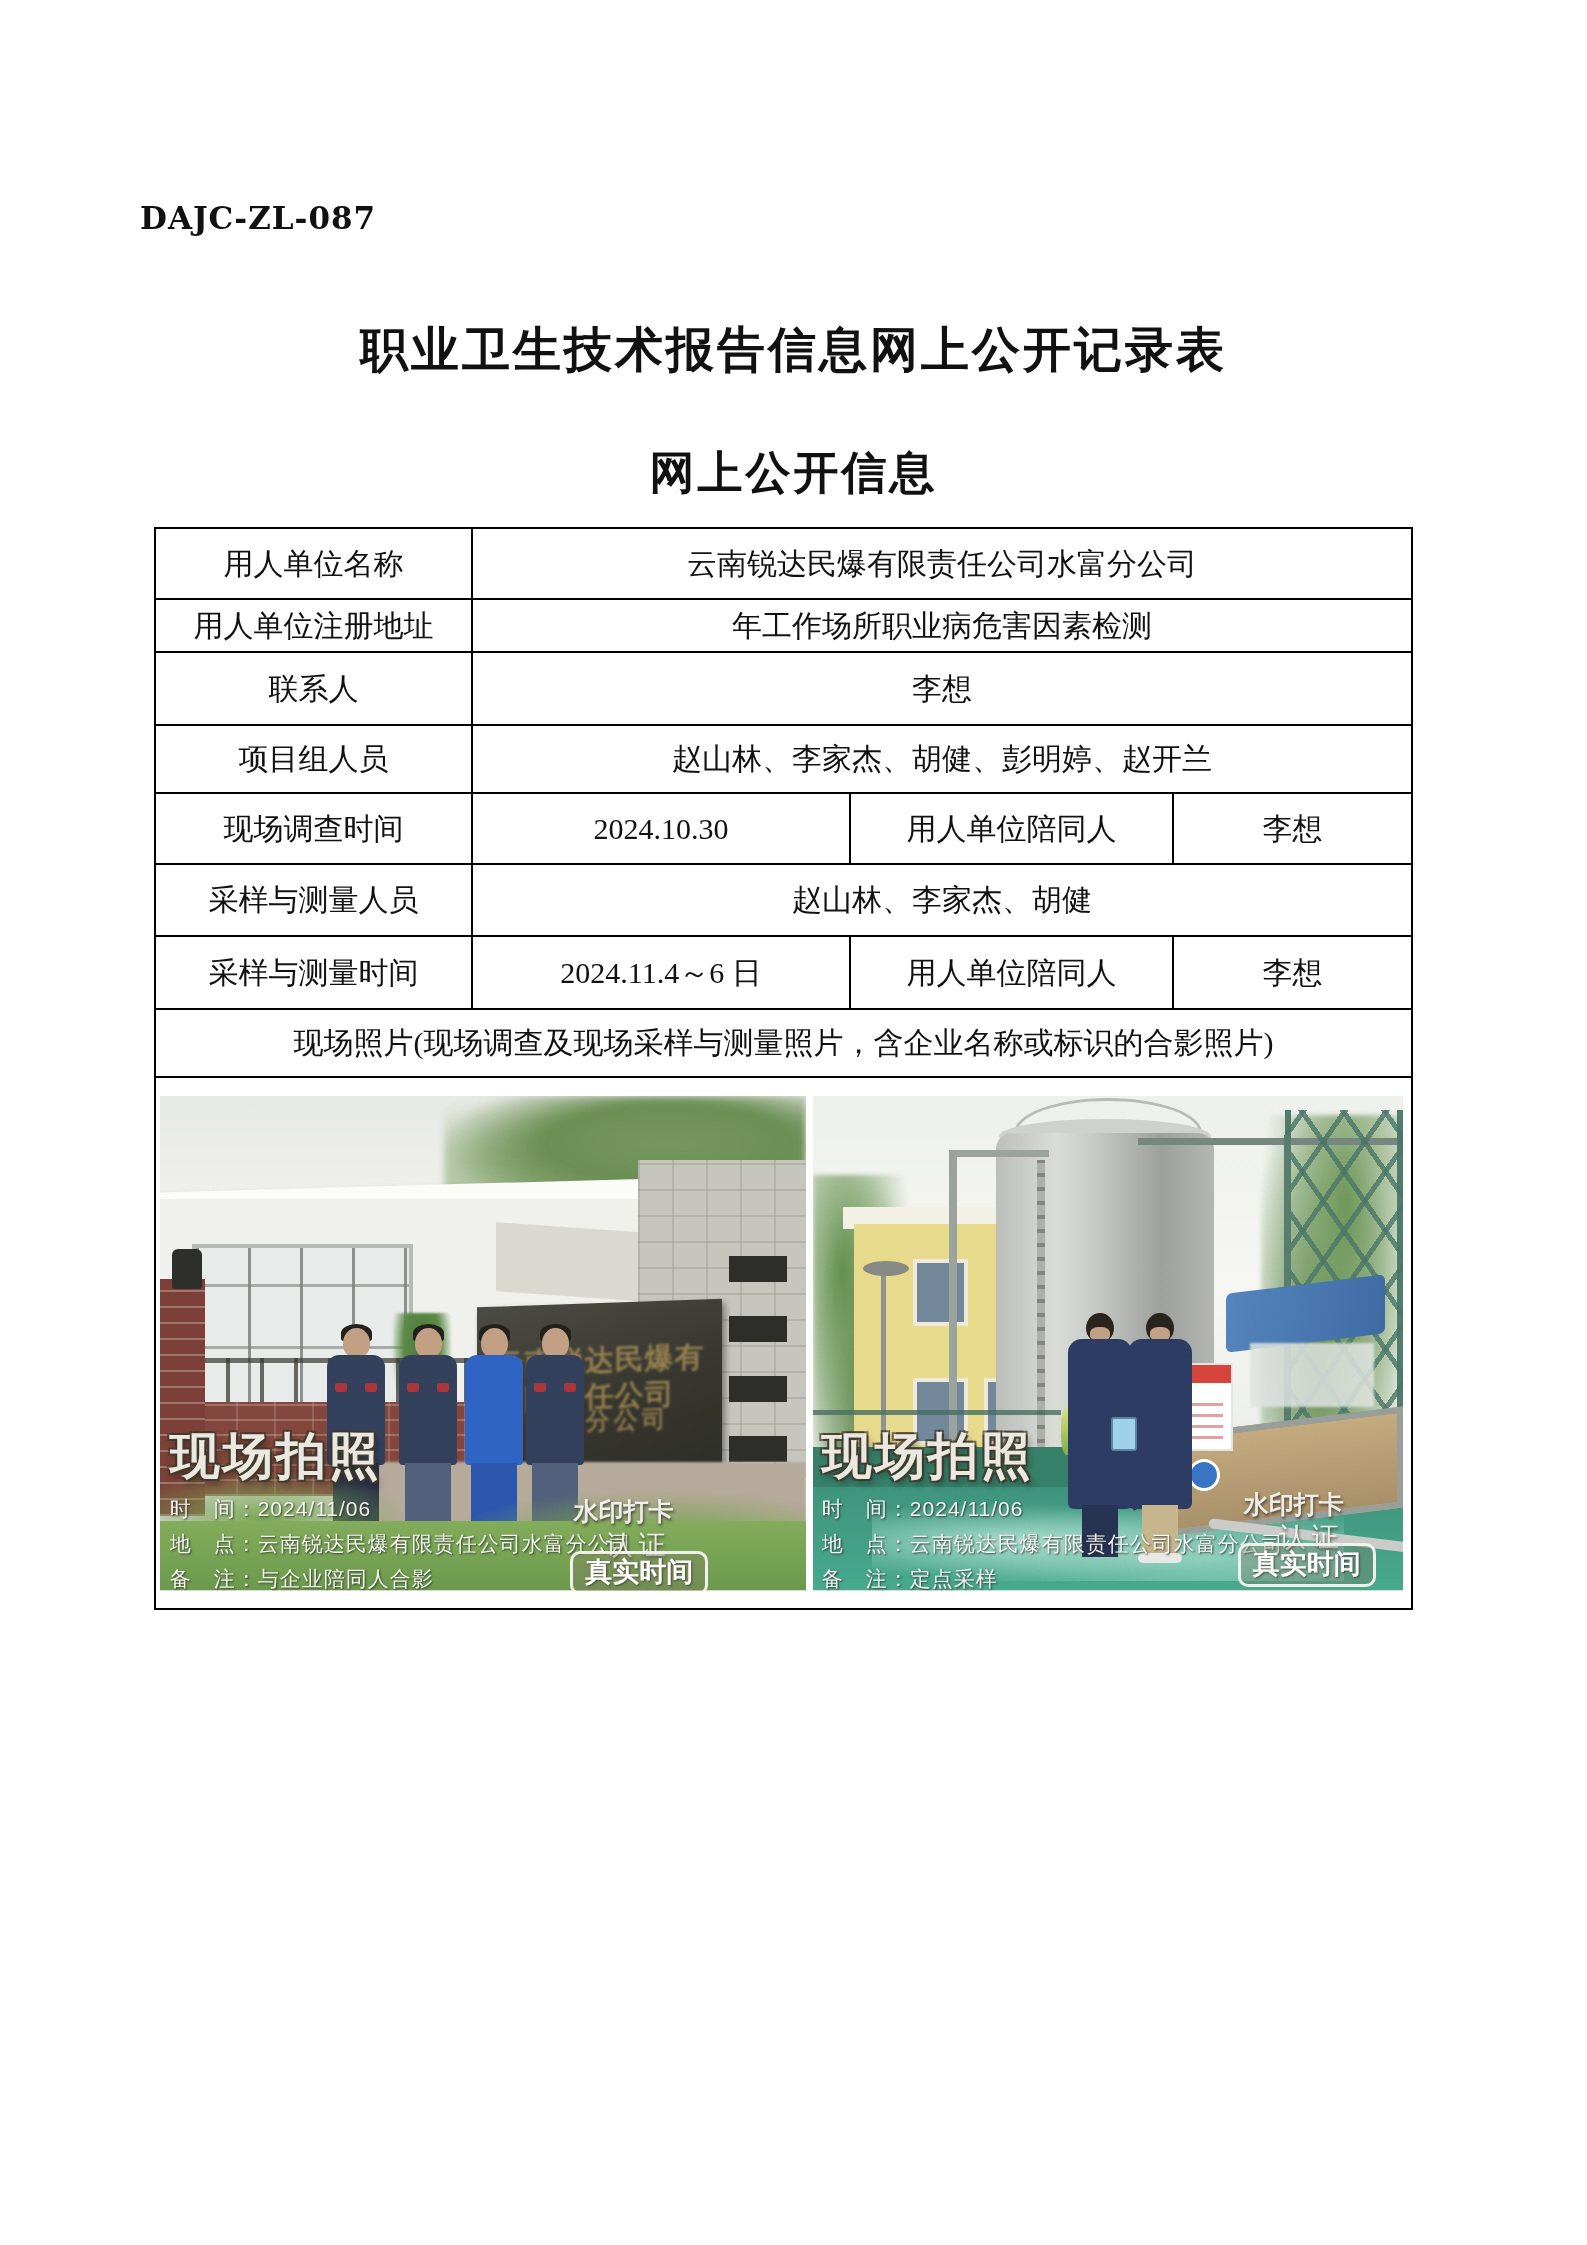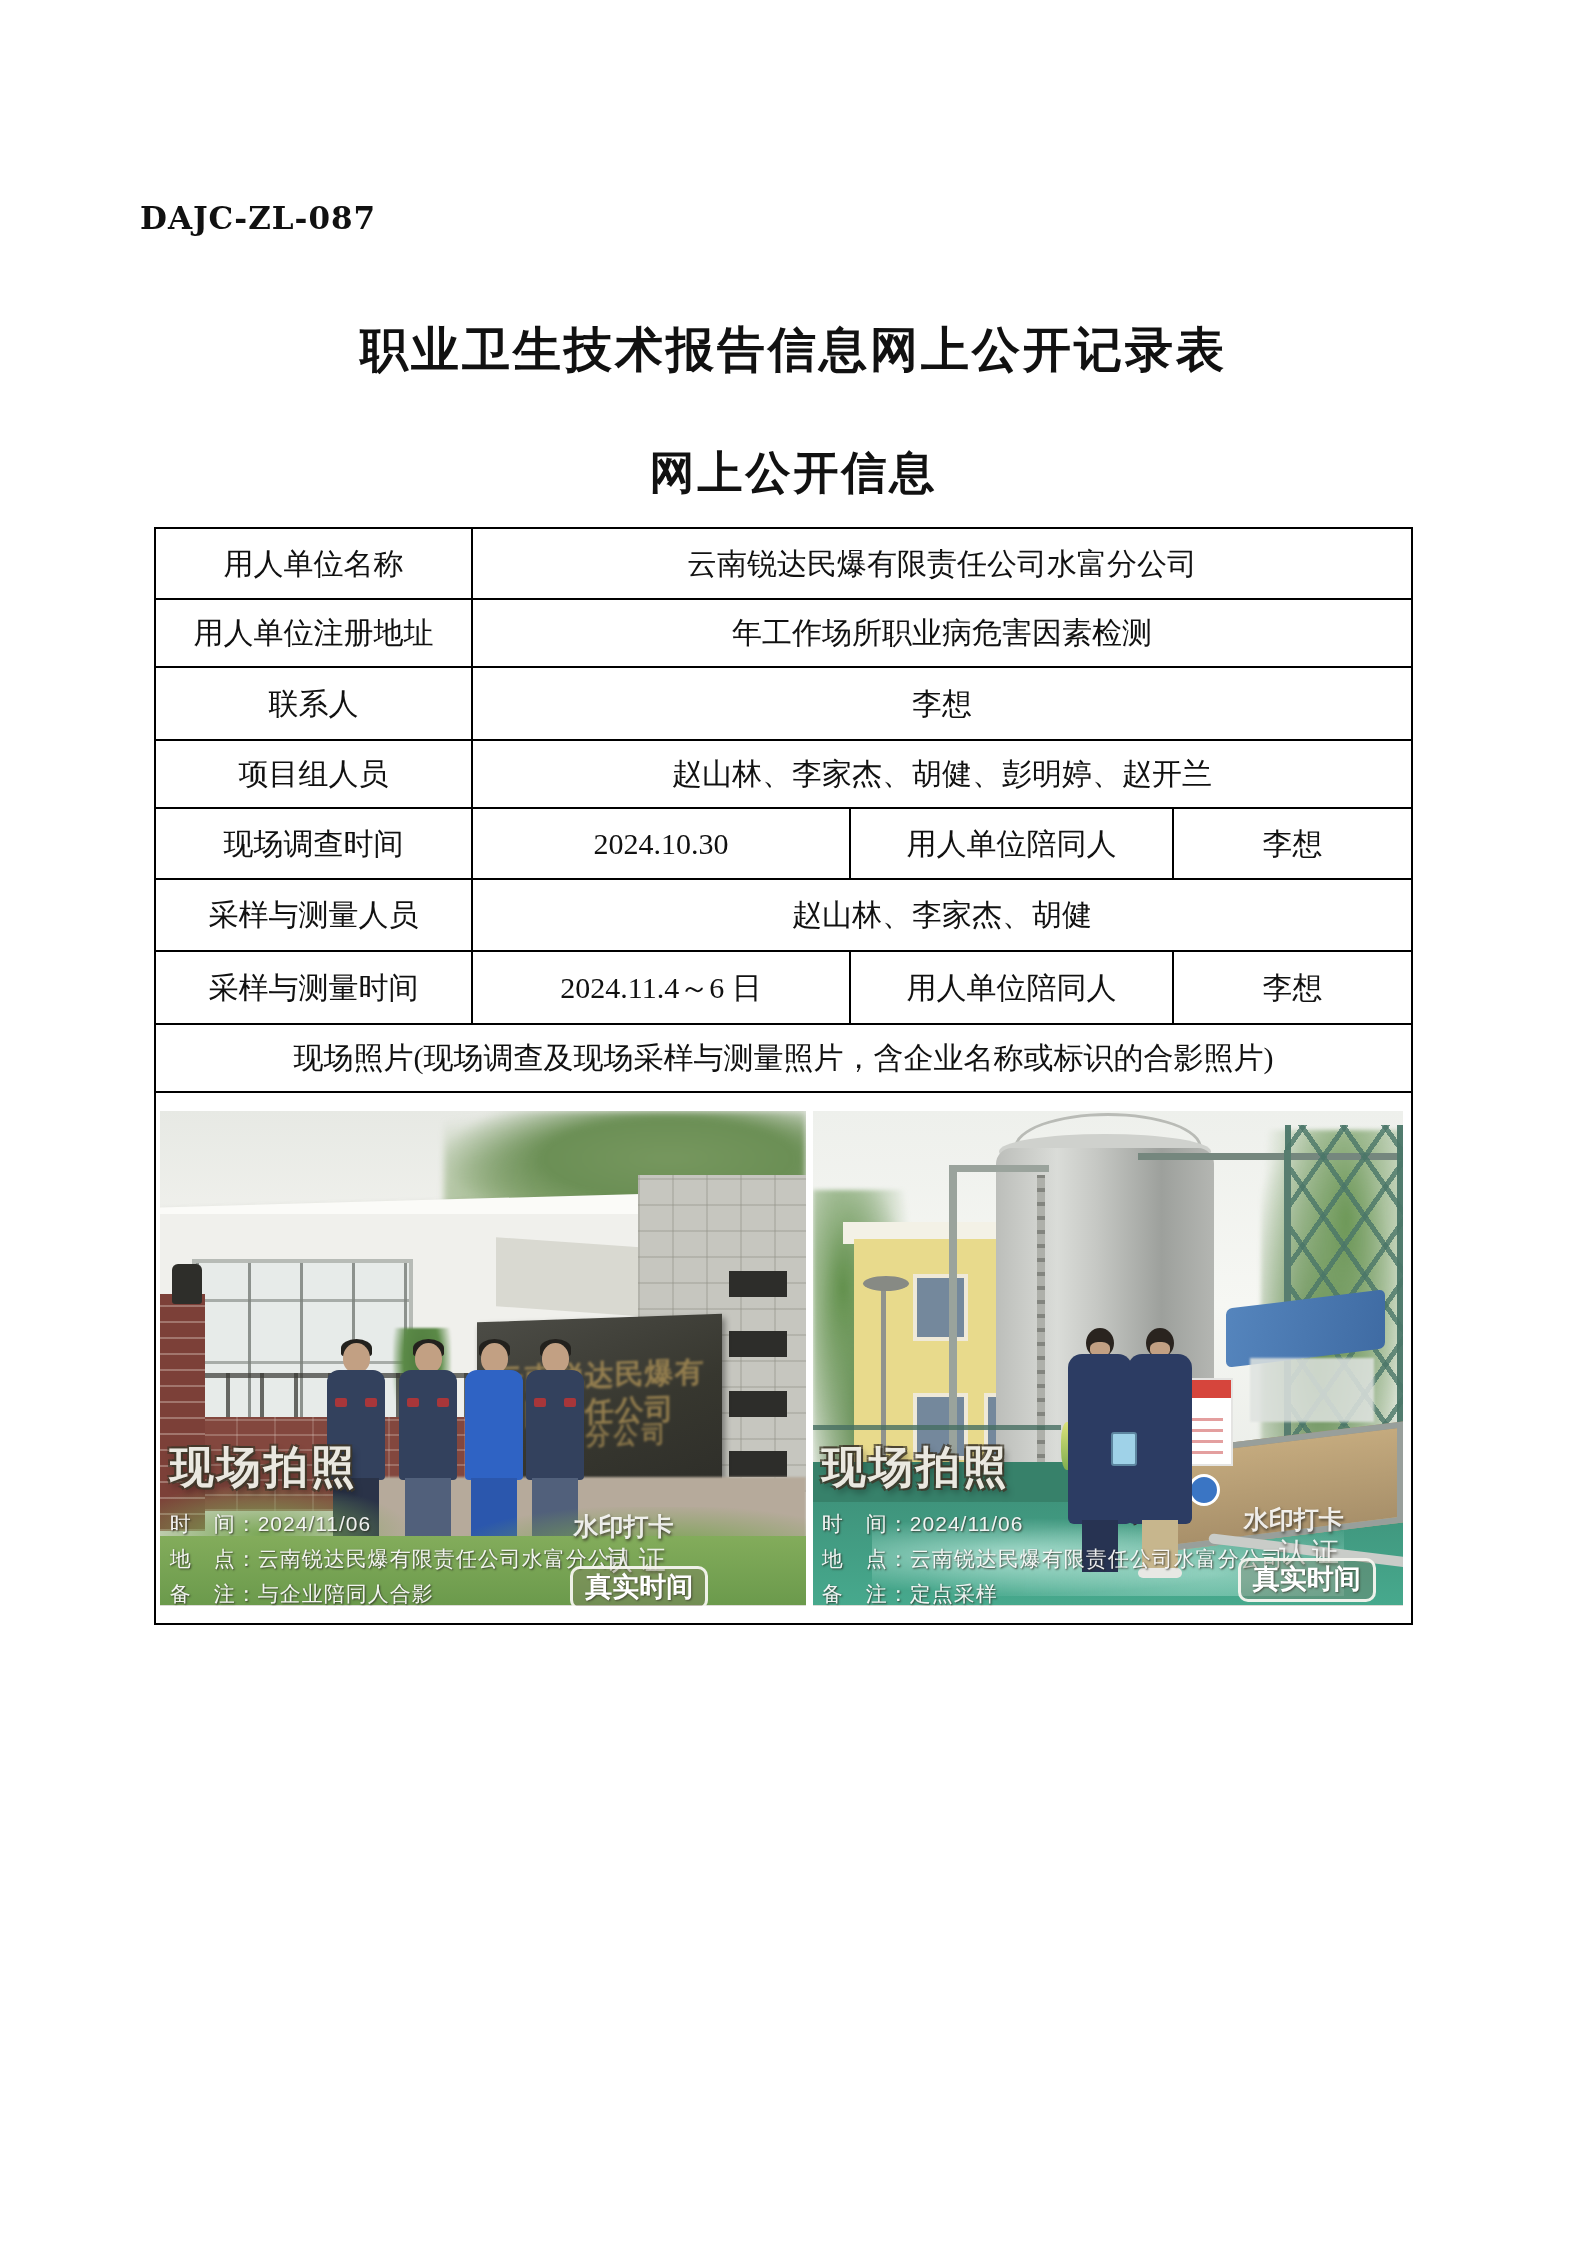--- a/index.html
+++ b/index.html
@@ -169,21 +169,21 @@
   .rp-legs{left:14px;top:192px;width:36px;height:52px;background:#273352;}
   .rp-person.khaki .rp-legs{background:#c7b68d;}
   .rp-shoes{left:10px;top:240px;width:44px;height:10px;background:#e8e8e4;border-radius:5px;}
   .rp-device{left:50.5%;top:65%;width:22px;height:30px;background:#9fd2e8;border:2px solid #5d86a0;border-radius:3px;}
   .rp-tripod1{left:50%;top:71%;width:3px;height:13%;background:#333;transform:rotate(14deg);}
   .rp-tripod2{left:53%;top:71%;width:3px;height:13%;background:#333;transform:rotate(-14deg);}
 
   
   .wm-stamp{
     left:1.5%;top:66.5%;
-    font-size:44px;font-weight:bold;letter-spacing:3px;
+    font-size:50px;font-weight:bold;letter-spacing:3px;
     color:rgba(248,247,240,.92);
     text-shadow:2px 2px 0 rgba(62,56,42,.85),-2px -2px 0 rgba(62,56,42,.7),2px -2px 0 rgba(62,56,42,.7),-2px 2px 0 rgba(62,56,42,.7),3px 5px 7px rgba(0,0,0,.35);
     font-family:Liberation Serif, serif;
     white-space:nowrap;z-index:5;
   }
   .ov-line{
     left:1.5%;font-size:21px;color:rgba(255,255,255,.92);
     text-shadow:1px 1px 2px rgba(40,40,30,.85);
     font-family:"Liberation Sans","DejaVu Sans",sans-serif;
     white-space:nowrap;z-index:5;letter-spacing:1px;
@@ -229,21 +229,21 @@
         <col style="width:317px">
         <col style="width:378px">
         <col style="width:323px">
         <col style="width:239px">
       </colgroup>
     <tbody>
         <tr style="height:71px">
       <td>用人单位名称</td>
       <td colspan="3">云南锐达民爆有限责任公司水富分公司</td>
     </tr>
-    <tr style="height:68px">
+    <tr style="height:53px">
       <td>用人单位注册地址</td>
       <td colspan="3">年工作场所职业病危害因素检测</td>
     </tr>
     <tr style="height:73px">
       <td>联系人</td>
       <td colspan="3">李想</td>
     </tr>
     <tr style="height:68px">
       <td>项目组人员</td>
       <td colspan="3">赵山林、李家杰、胡健、彭明婷、赵开兰</td>

